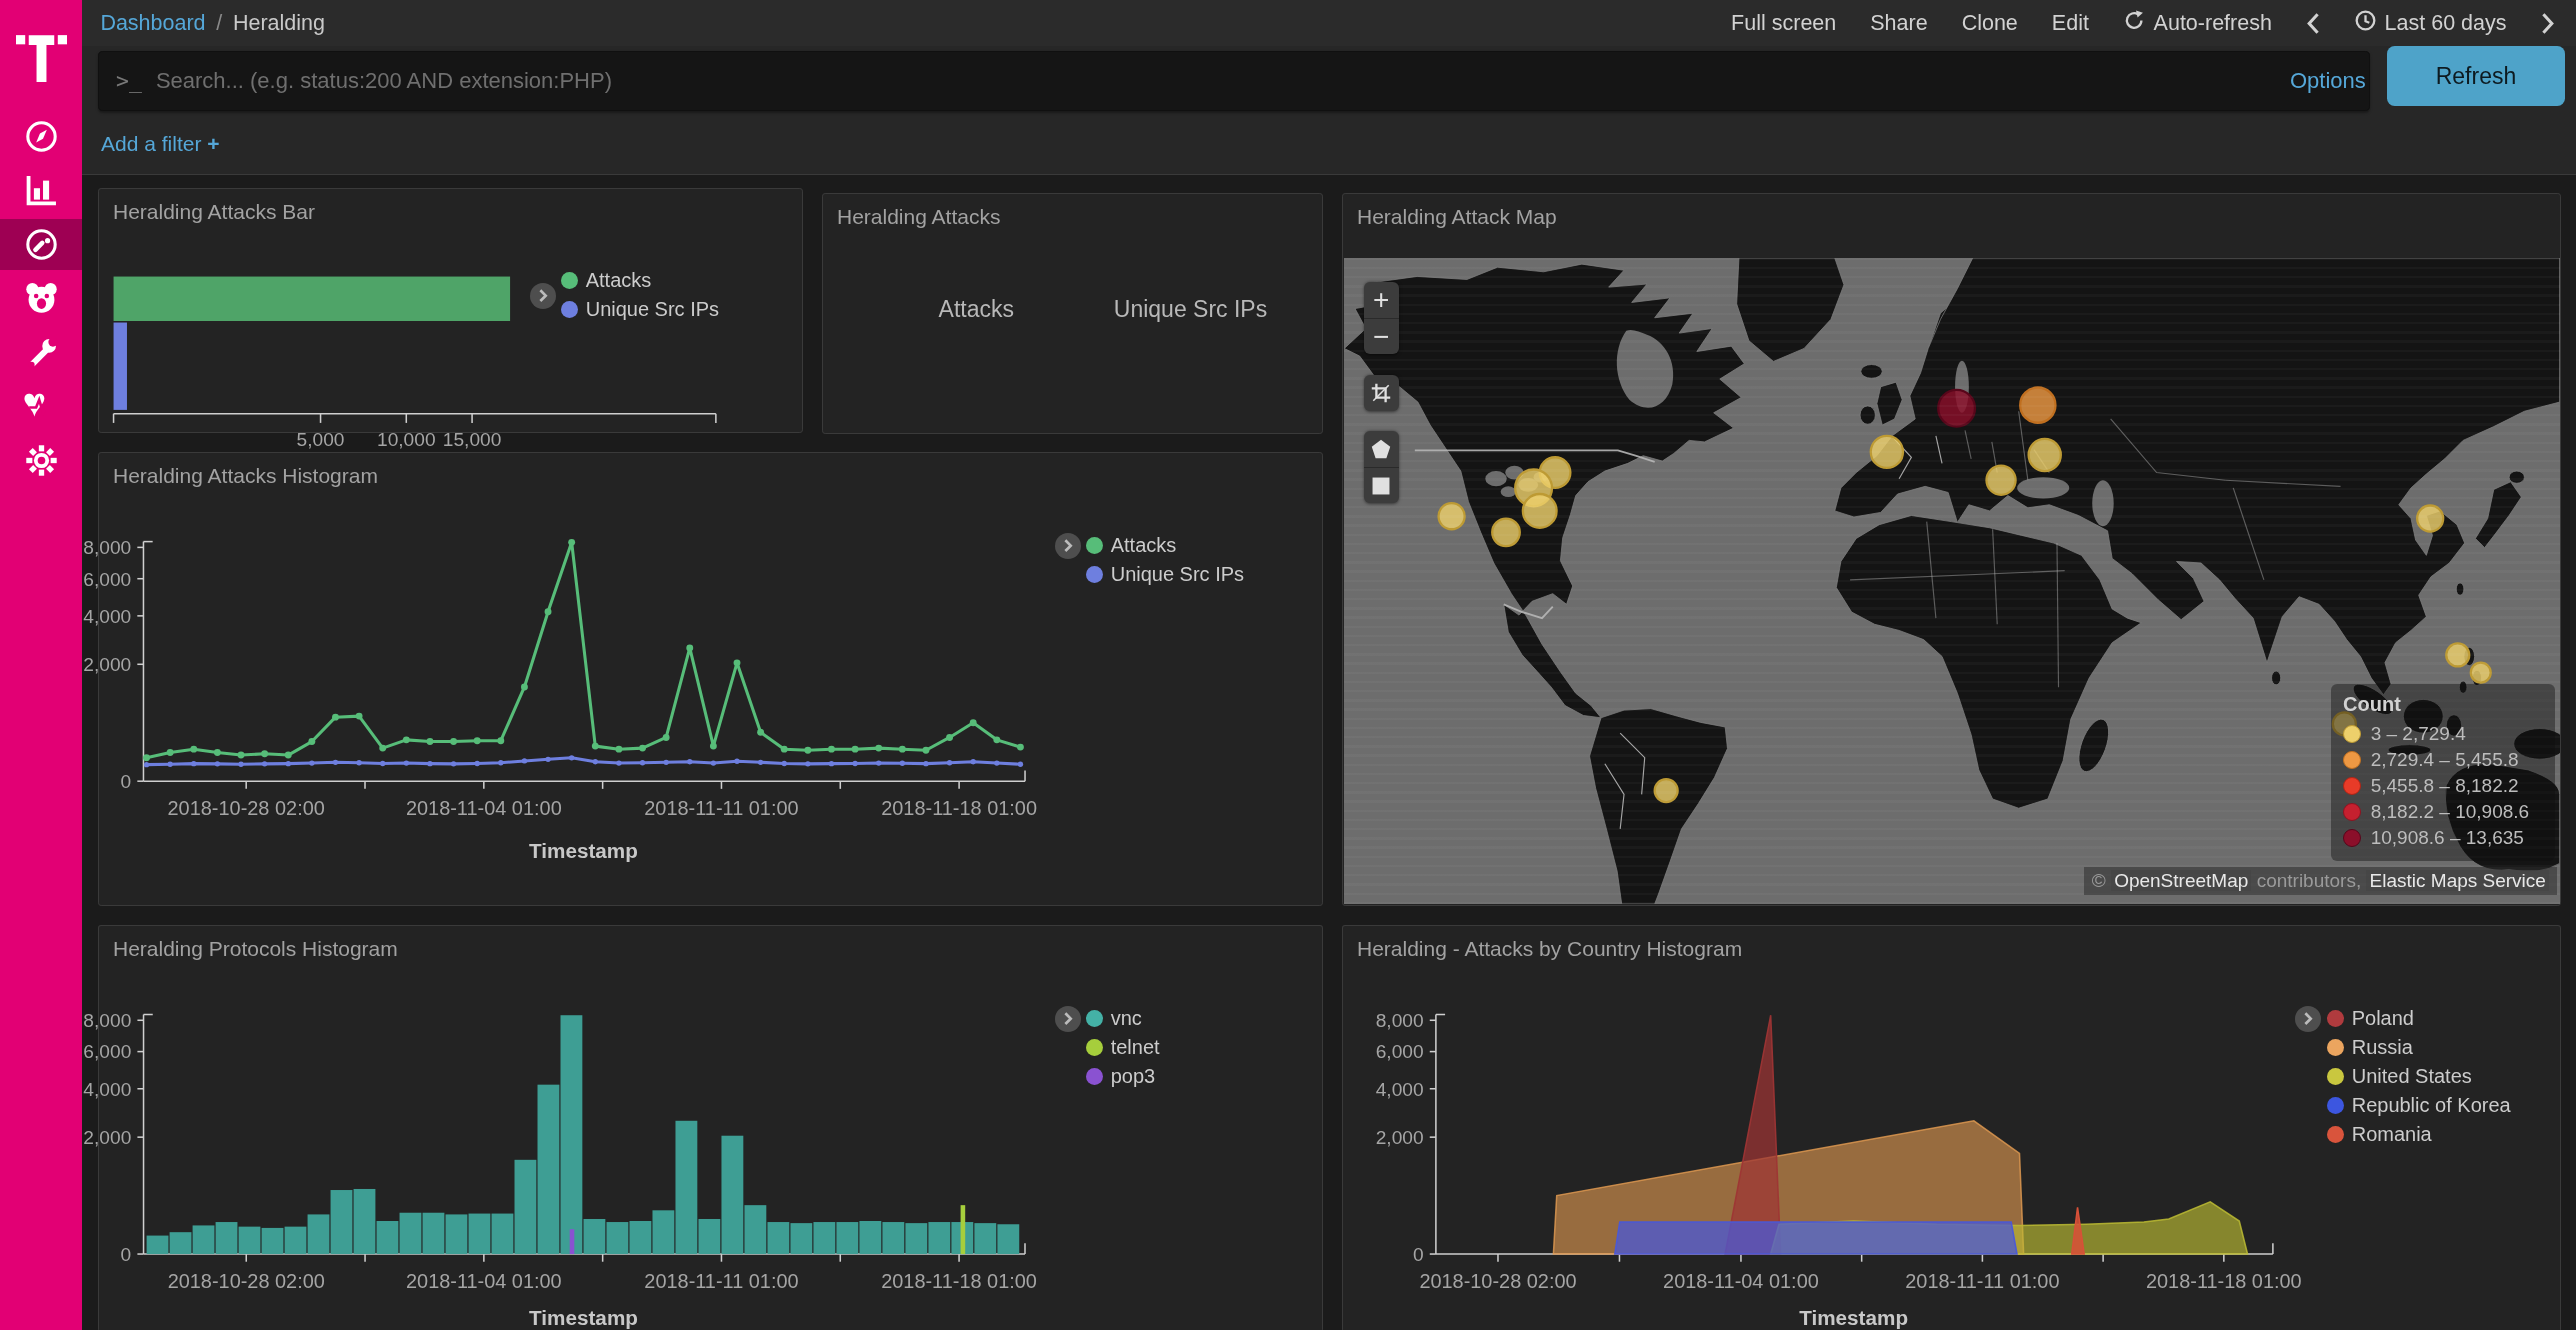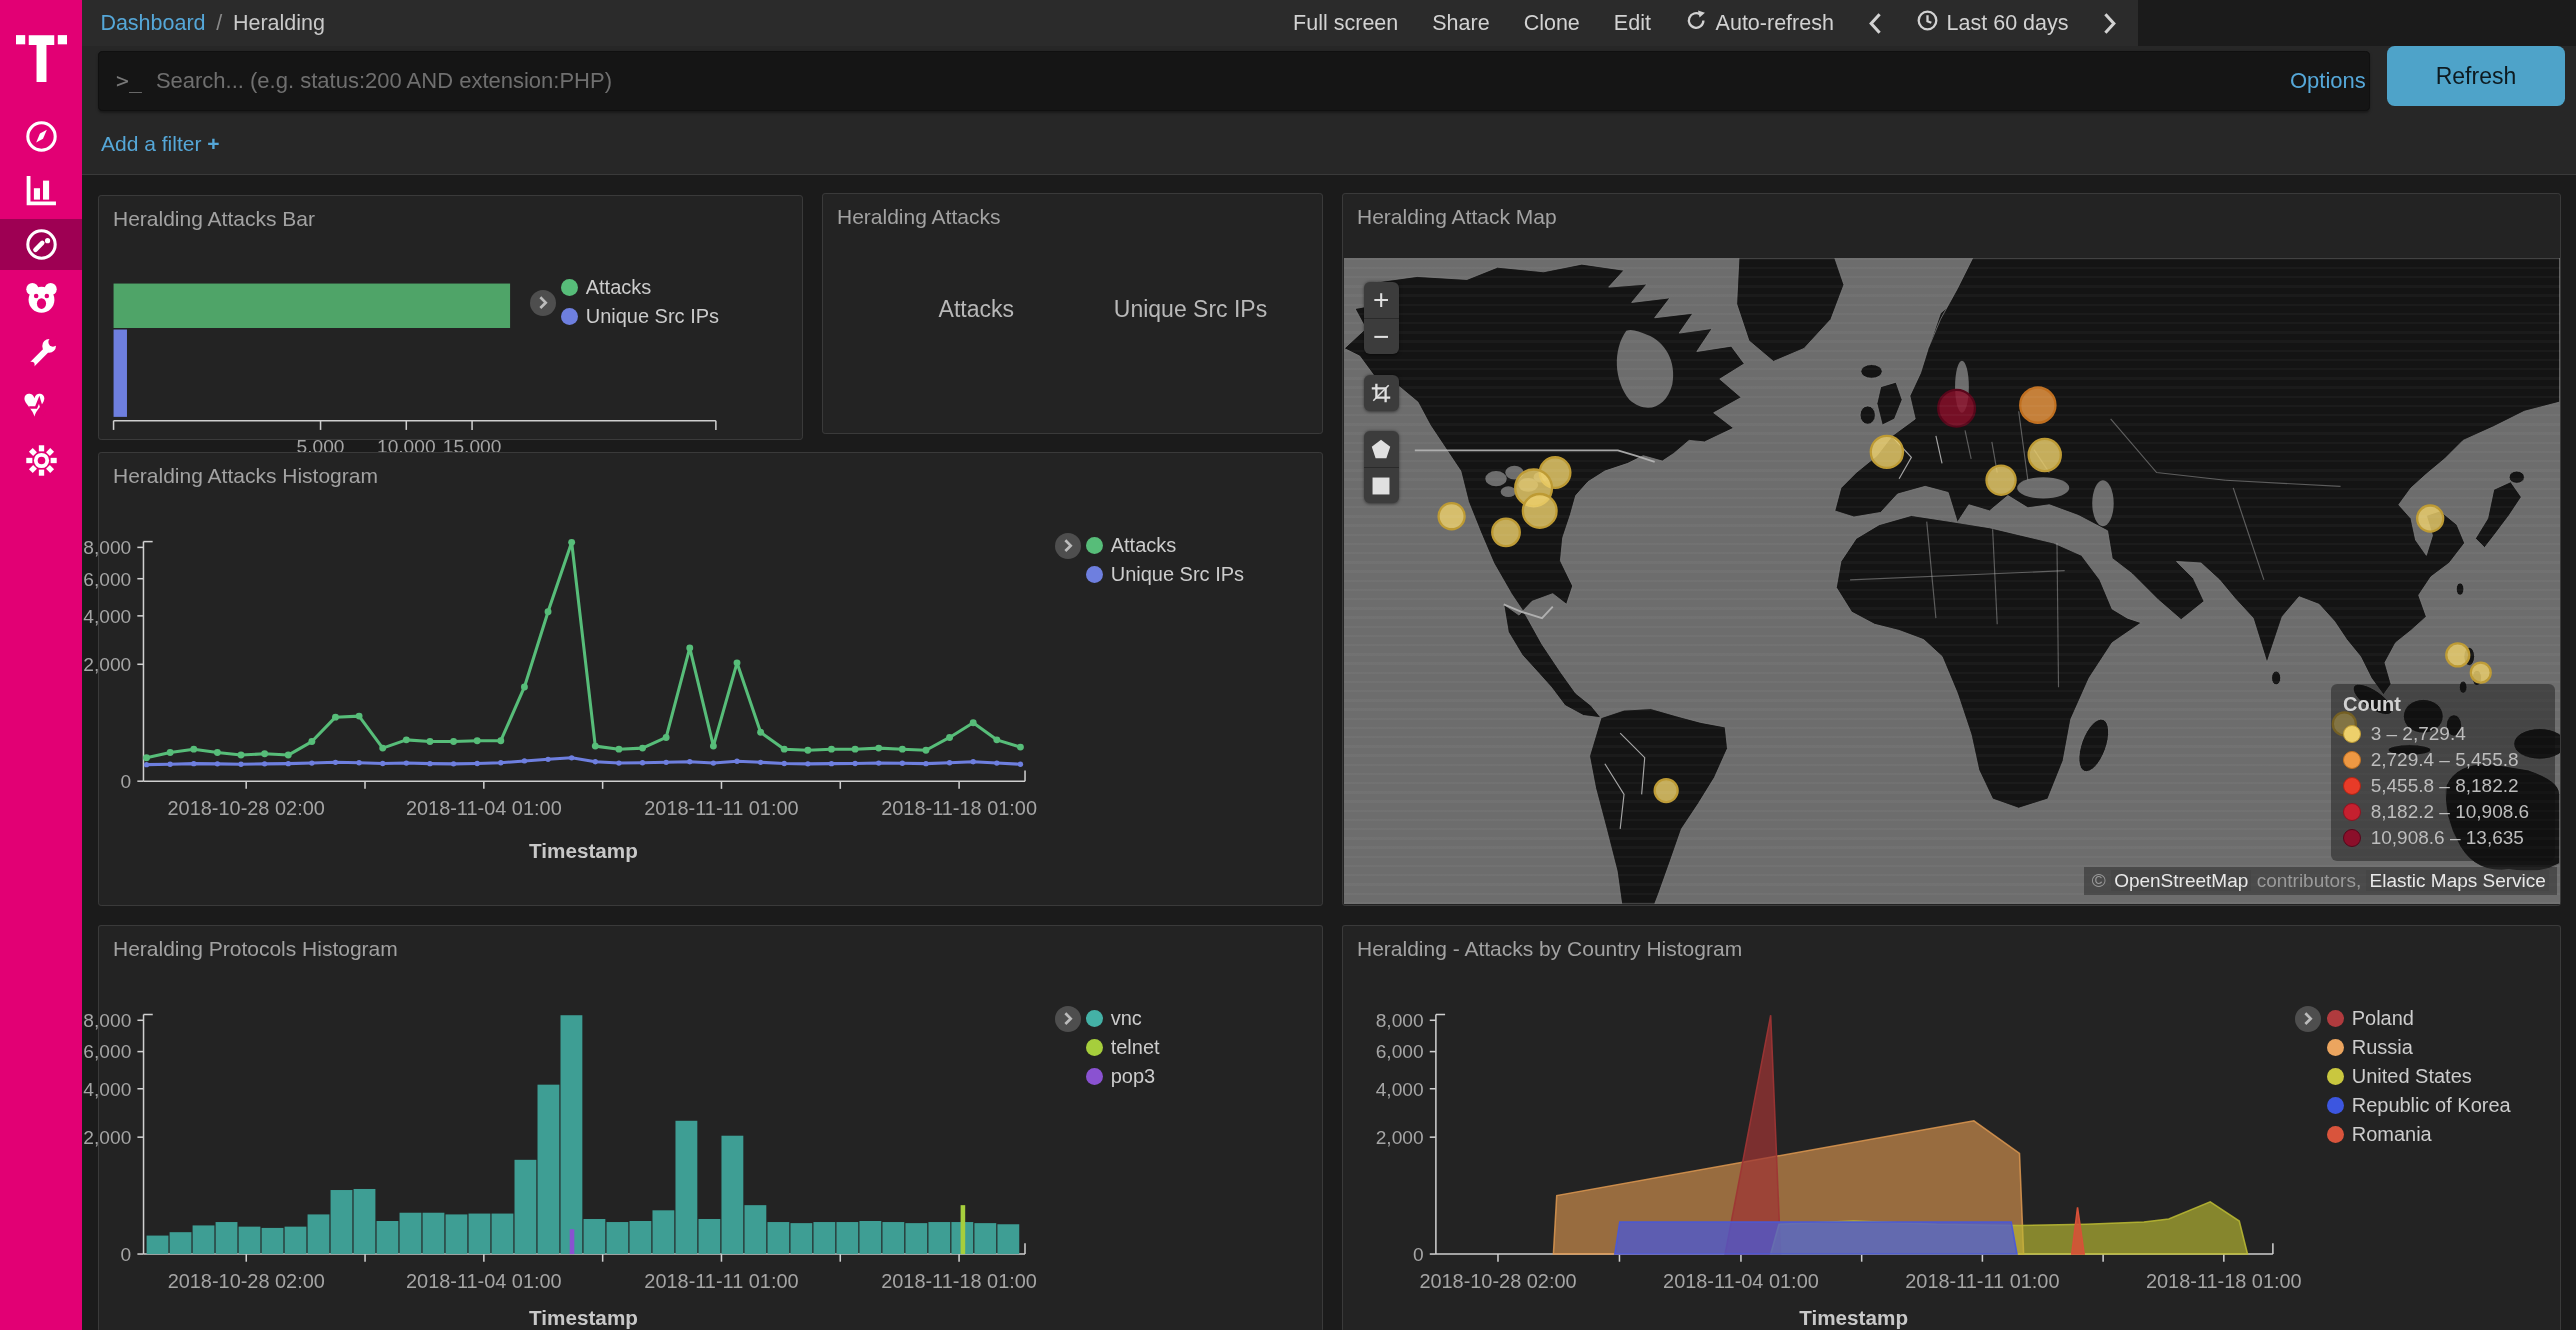--- a/index.html
+++ b/index.html
@@ -7,40 +7,40 @@
     font-family:"Liberation Sans","DejaVu Sans",sans-serif; }
   .abs { position:absolute; }
 
   
   #sidebar { left:0; top:0; width:82px; height:1331px; background:#e20074; z-index:30; }
   .side-icon { position:absolute; left:0; width:82px; height:51px; display:flex; align-items:center; justify-content:center; color:#fff; cursor:pointer; }
   .side-icon.active { background:#9e0053; }
   .side-icon svg { display:block; }
 
   
-  #navbar { left:82px; top:0; width:2056px; height:46px; background:#2b2b2b; z-index:20; display:flex; align-items:center; }
+  #navbar { left:82px; top:0; width:2494px; height:46px; background:#2b2b2b; z-index:20; display:flex; align-items:center; }
   #breadcrumb { margin-left:18.4px; font-size:21.5px; color:#c9c9c9; display:flex; gap:10.7px; align-items:center;}
   #breadcrumb .link { color:#55a7d8; cursor:pointer; }
   #breadcrumb .sep { color:#8a8a8a; }
   #nav-right { margin-left:auto; display:flex; align-items:center; gap:34px; padding-right:21.5px; font-size:21.5px; color:#d2d2d2; }
   .nav-item { cursor:pointer; display:flex; align-items:center; gap:7.7px; white-space:nowrap; }
 
   
   #search-band { left:82px; top:46px; width:2494px; height:129px; background:#272727; border-bottom:0.8px solid #3a3a3a; z-index:10; }
   #search-input { position:absolute; left:16px; top:4.6px; width:2272px; height:60px; background:#151515; border:0.8px solid #101010; border-radius:4.6px; display:flex; align-items:center; color:#6f6f6f; font-size:22px; box-shadow:0 1.5px 2.3px rgba(0,0,0,.35); }
   #search-prompt { margin:0 14px 0 17px; color:#787878; font-family:"DejaVu Sans Mono",monospace; font-size:21.5px; }
   #options-link { position:absolute; left:2208px; top:21.5px; width:77px; color:#55a7d8; font-size:22px; cursor:pointer; }
   #refresh-btn { position:absolute; left:2305px; top:0px; width:178px; height:60px; background:#4ea3c9; color:#0d1a20; font-size:23px; border-radius:7.7px; display:flex; align-items:center; justify-content:center; cursor:pointer; }
   #add-filter { position:absolute; left:19px; top:86px; font-size:21px; color:#55a7d8; cursor:pointer; }
   #add-filter b { font-weight:bold; }
 
   
   .panel { position:absolute; background:#232323; border:0.8px solid #3a3a3a; border-radius:3.1px; }
   .panel-title { position:absolute; left:14px; top:10.7px; font-size:21px; color:#a2a2a2; white-space:nowrap; }
-  #p-bar    { left:98px; top:195px; width:705px;  height:245px; }
+  #p-bar    { left:98px; top:188px; width:705px;  height:245px; }
   #p-metric { left:822px; top:193px; width:501px; height:241px; }
   #p-map    { left:1342px; top:193px; width:1219px; height:713px; }
   #p-line   { left:98px; top:452px; width:1225px; height:454px; }
   #p-proto  { left:98px; top:925px; width:1225px; height:407px; border-bottom:none;}
   #p-country{ left:1342px; top:925px; width:1219px; height:407px; border-bottom:none;}
 
   svg.chart { position:absolute; left:0; top:0; overflow:visible; }
 
   
   .metric-cell { position:absolute; text-align:center; }

